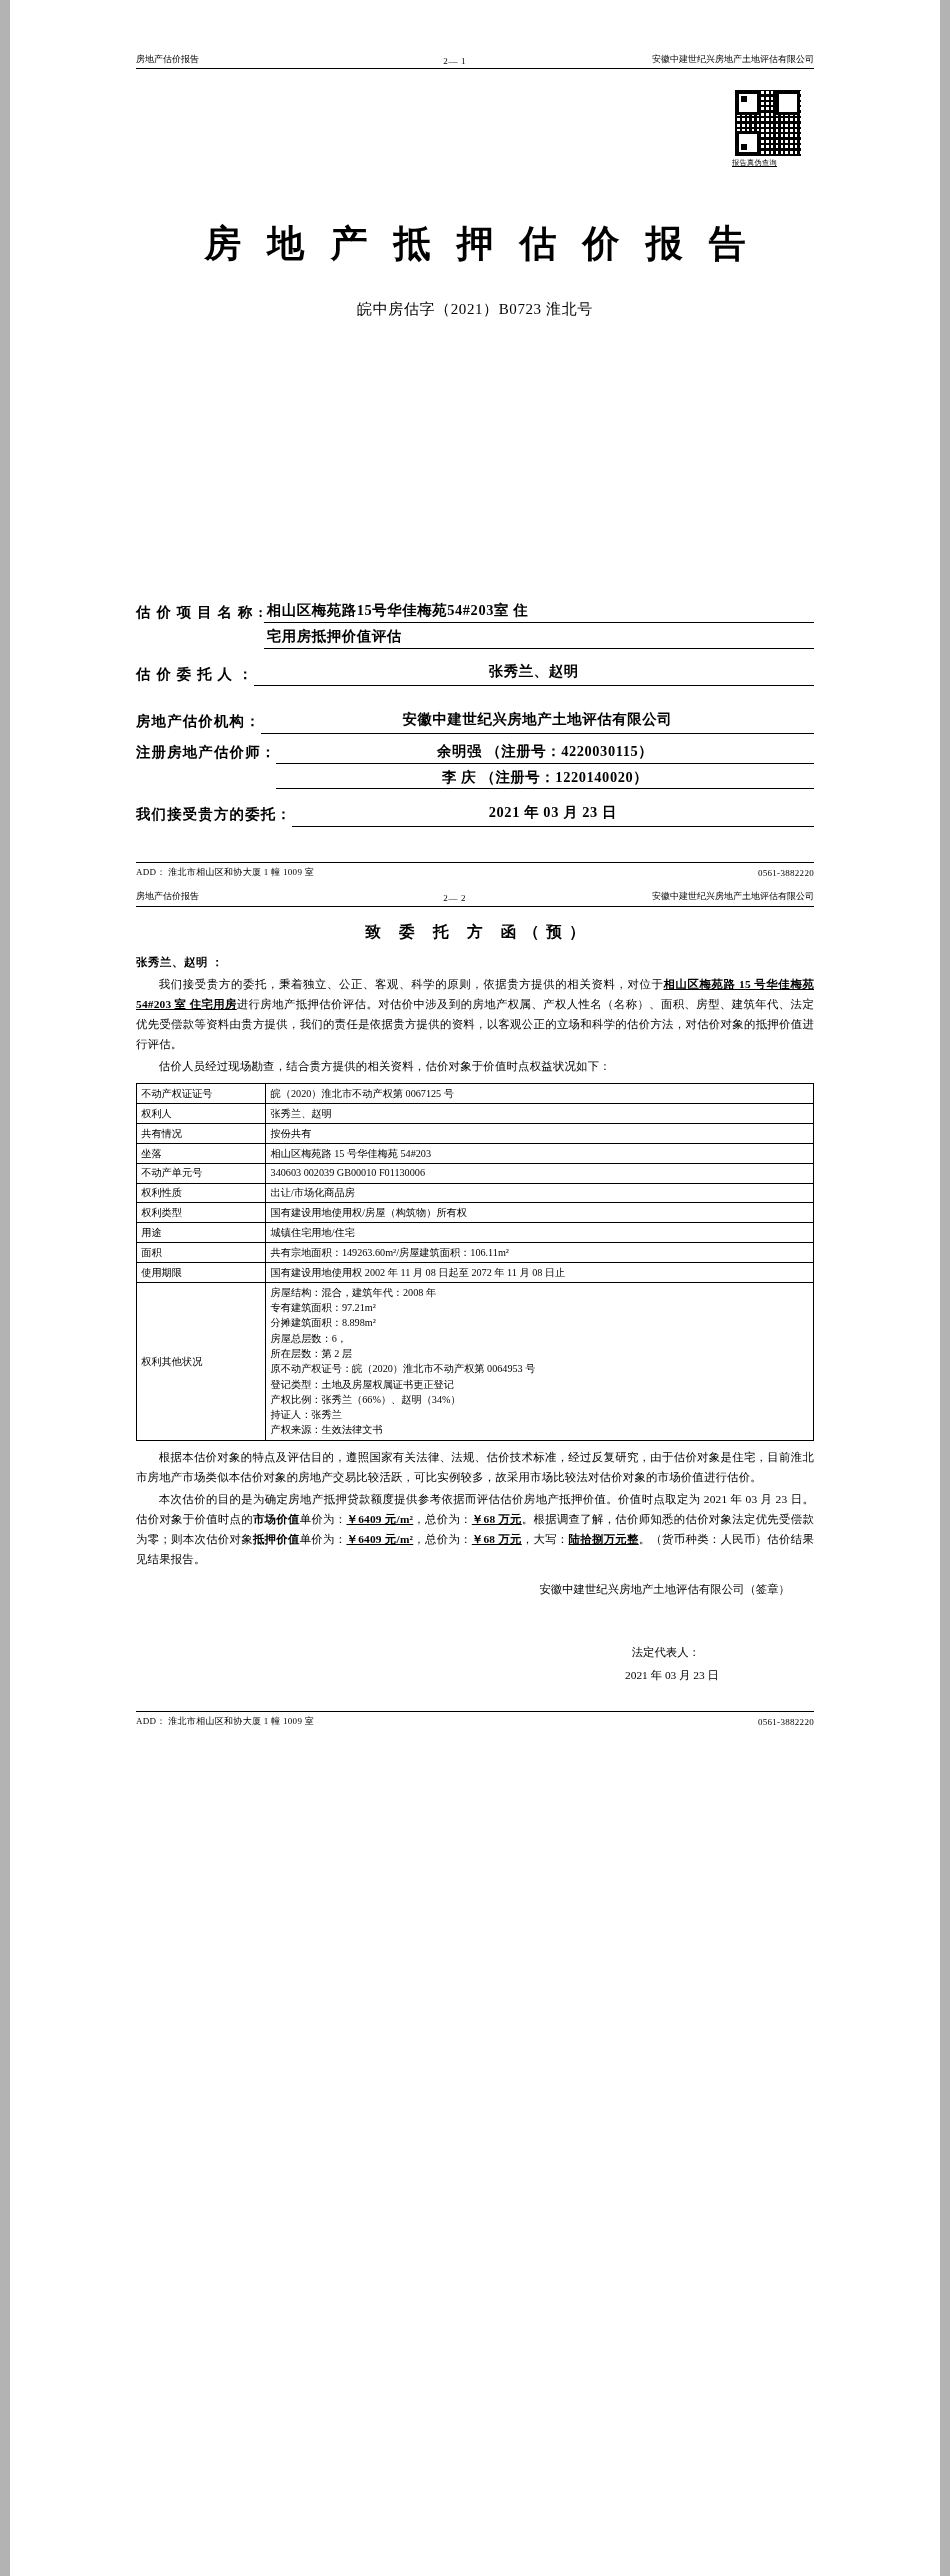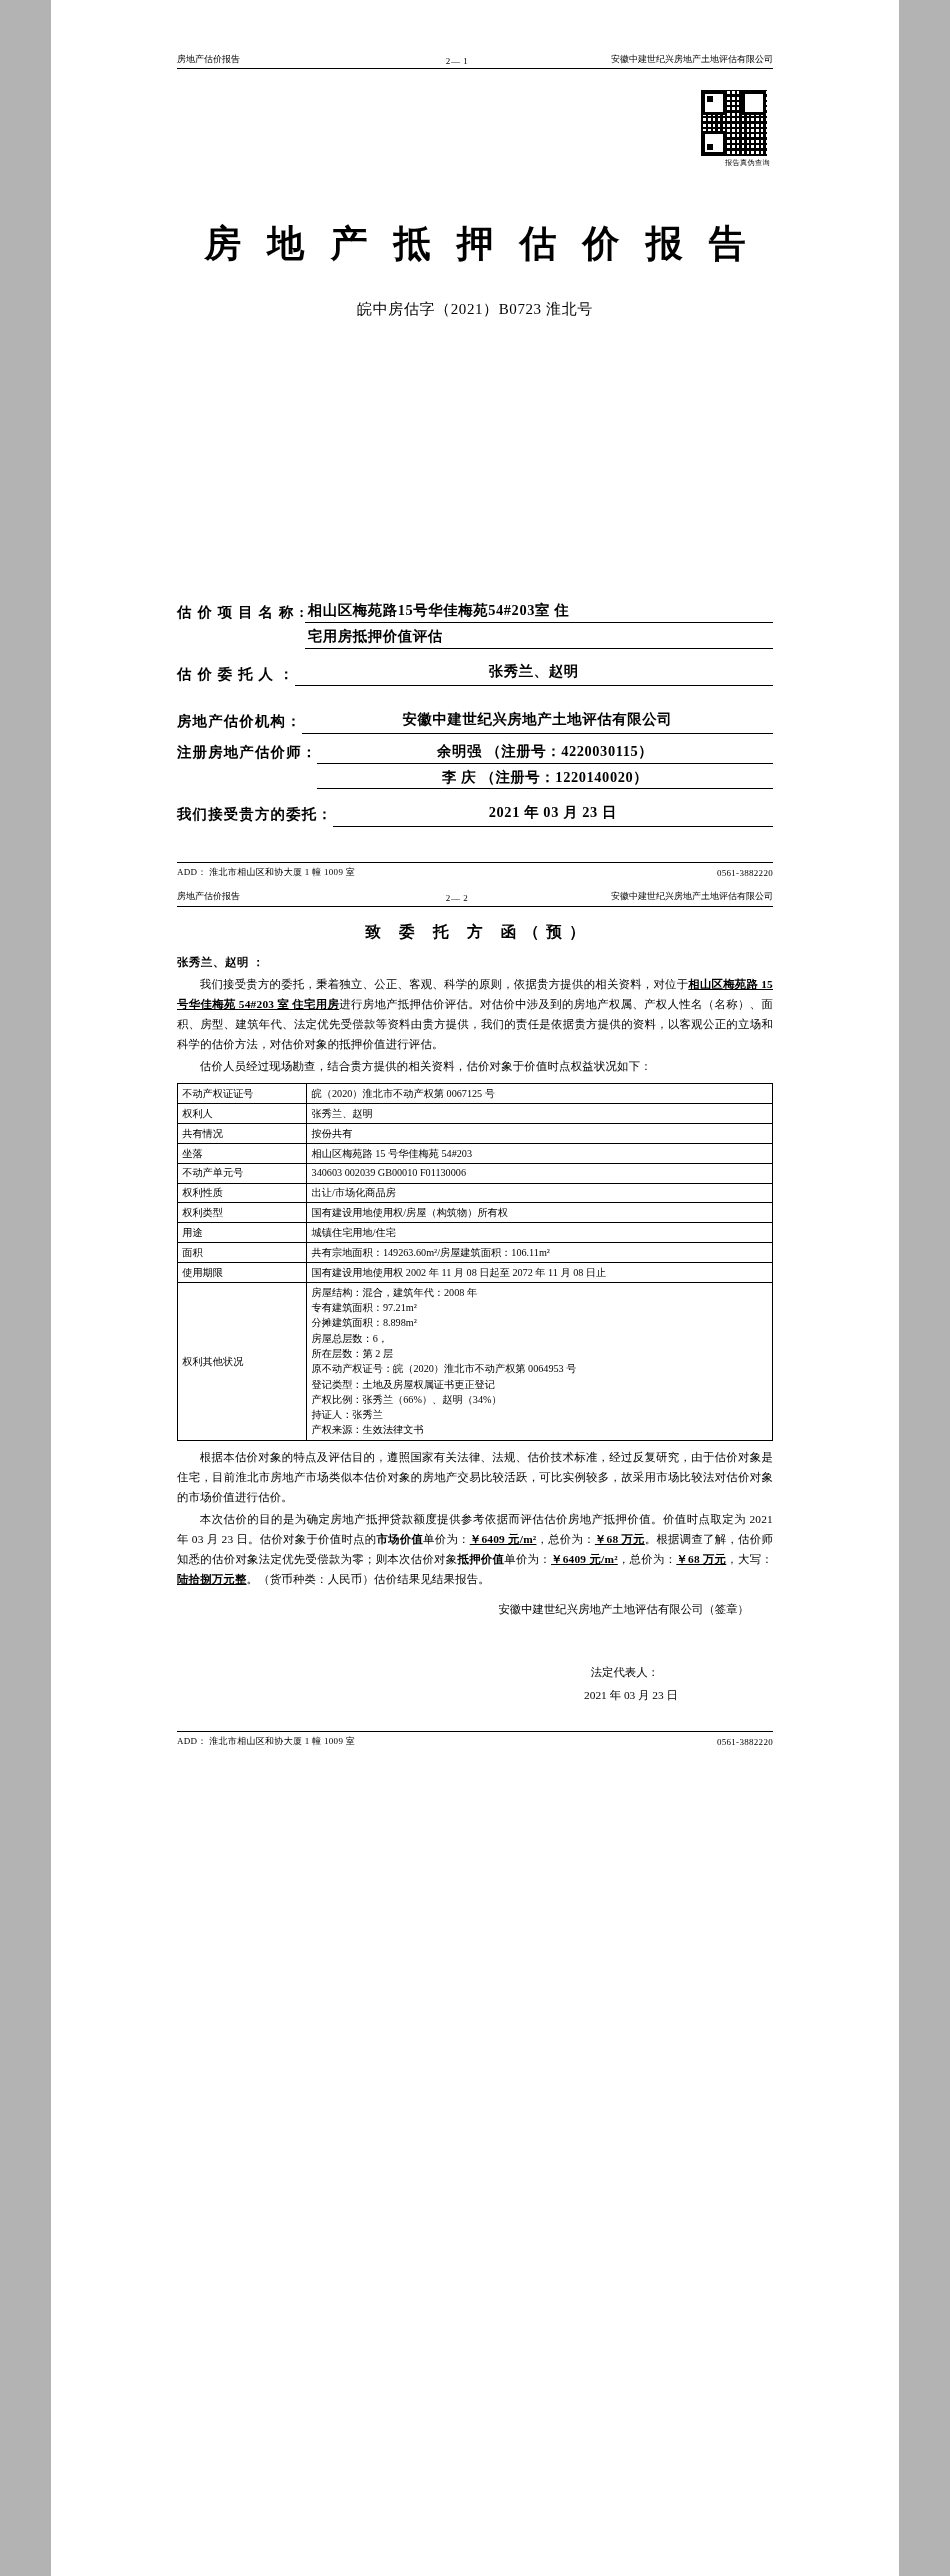--- a/index.html
+++ b/index.html
@@ -4,21 +4,21 @@
 <style>
   html, body {
     margin: 0;
     padding: 0;
     background: #b3b3b3;
   }
   body {
     font-family: "Liberation Serif", "DejaVu Serif", serif;
   }
   .page {
-    width: 848px;
+    width: 930px;
     min-height: 2576px;
     margin: 0 auto;
     background: #ffffff;
     position: relative;
     box-sizing: border-box;
   }
   .sheet {
     position: relative;
     padding: 0 126px;
     box-sizing: border-box;
@@ -44,24 +44,25 @@
     justify-content: space-between;
     font-size: 9px;
     letter-spacing: 0.3px;
     padding-top: 3.6px;
     border-top: 0.9px solid #000;
   }
 
   
   .qr-wrap {
     position: absolute;
-    right: 129px;
+    right: 136px;
     top: 90px;
     width: 72px;
-    text-align: right;
+    text-align: left;
+    text-decoration: underline;
   }
   .qr {
     width: 66px;
     height: 66px;
     margin: 0 auto;
     background-color: #fff;
     background-image:
       repeating-linear-gradient(90deg, #000 0 2.4px, transparent 2.4px 4.8px),
       repeating-linear-gradient(0deg, #000 0 2.4px, transparent 2.4px 5.4px);
     background-blend-mode: multiply;

